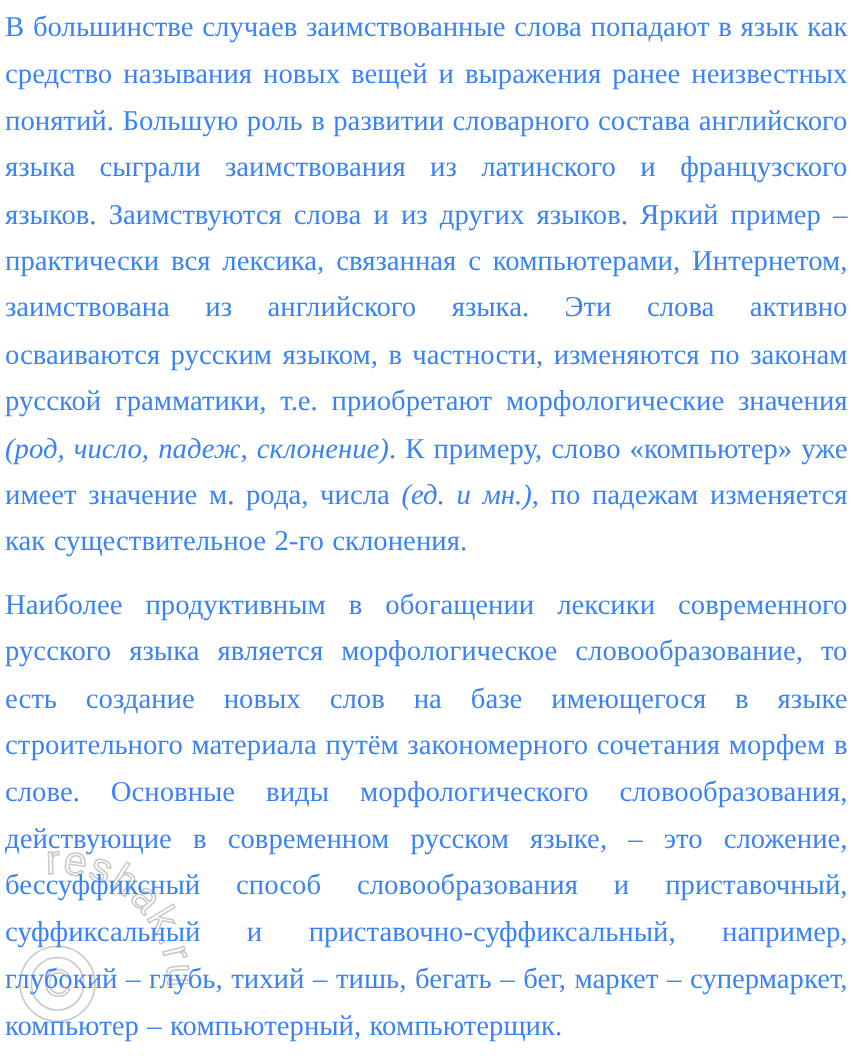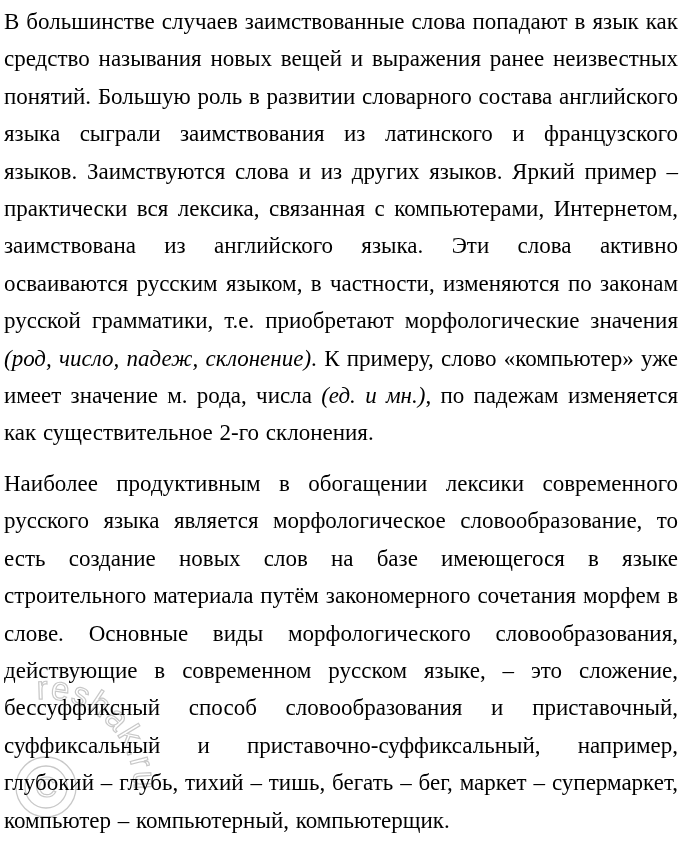--- a/index.html
+++ b/index.html
@@ -17,21 +17,21 @@
     position: relative;
     z-index: 1;
     padding: 3px 3px 0 4px;
   }
   .para {
     margin: 0 0 13px 0;
     font-family: "Liberation Serif", serif;
     font-size: 23px;
     line-height: 37.4px;
     text-align: justify;
-    color: #000000;
+    color: #3b82f6;
     word-spacing: 1px;
   }
   .para:last-child {
     margin-bottom: 0;
   }
   .seg.italic {
     font-style: italic;
   }
   .wm-wrap {
     position: absolute;

